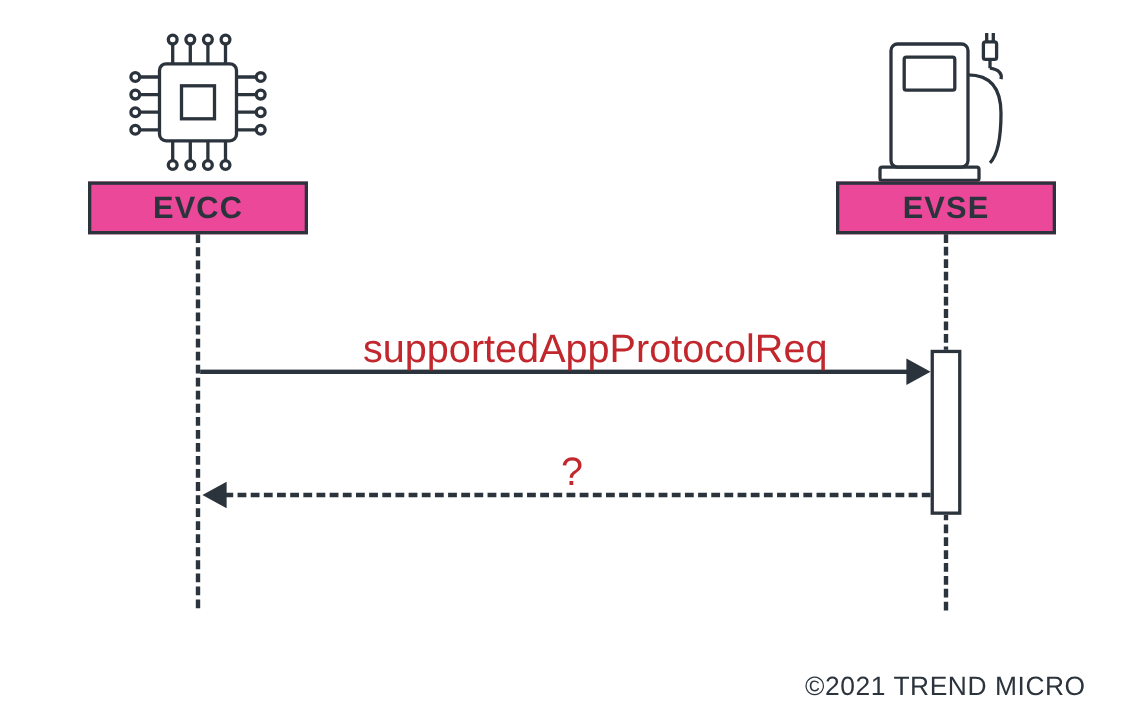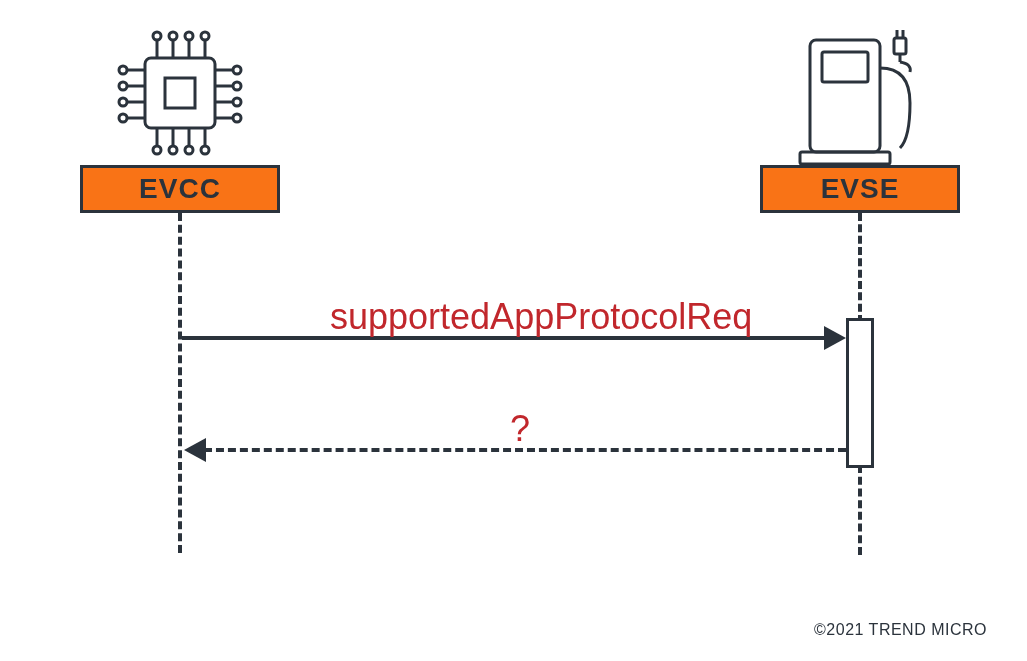--- a/index.html
+++ b/index.html
@@ -14,21 +14,21 @@
   .stage {
     position: relative;
     width: 1027px;
     height: 661px;
   }
   
   .node-box {
     position: absolute;
     box-sizing: border-box;
     border: 3px solid #2b333c;
-    background: #f97316;
+    background: #ec4899;
     text-align: center;
     font-weight: 700;
     font-size: 28px;
     letter-spacing: 1px;
     display: flex;
     align-items: center;
     justify-content: center;
   }
   
   .lifeline {
@@ -74,21 +74,21 @@
     position: absolute;
     color: #c1272c;
     font-size: 36px;
     font-weight: 400;
     text-align: center;
   }
   .copyright {
     position: absolute;
     right: 40px;
     bottom: 22px;
-    font-size: 16px;
+    font-size: 24px;
     color: #2b333c;
     letter-spacing: 0.5px;
   }
   
   .icon-box {
     position: absolute;
   }
 </style>
 </head>
 <body>

